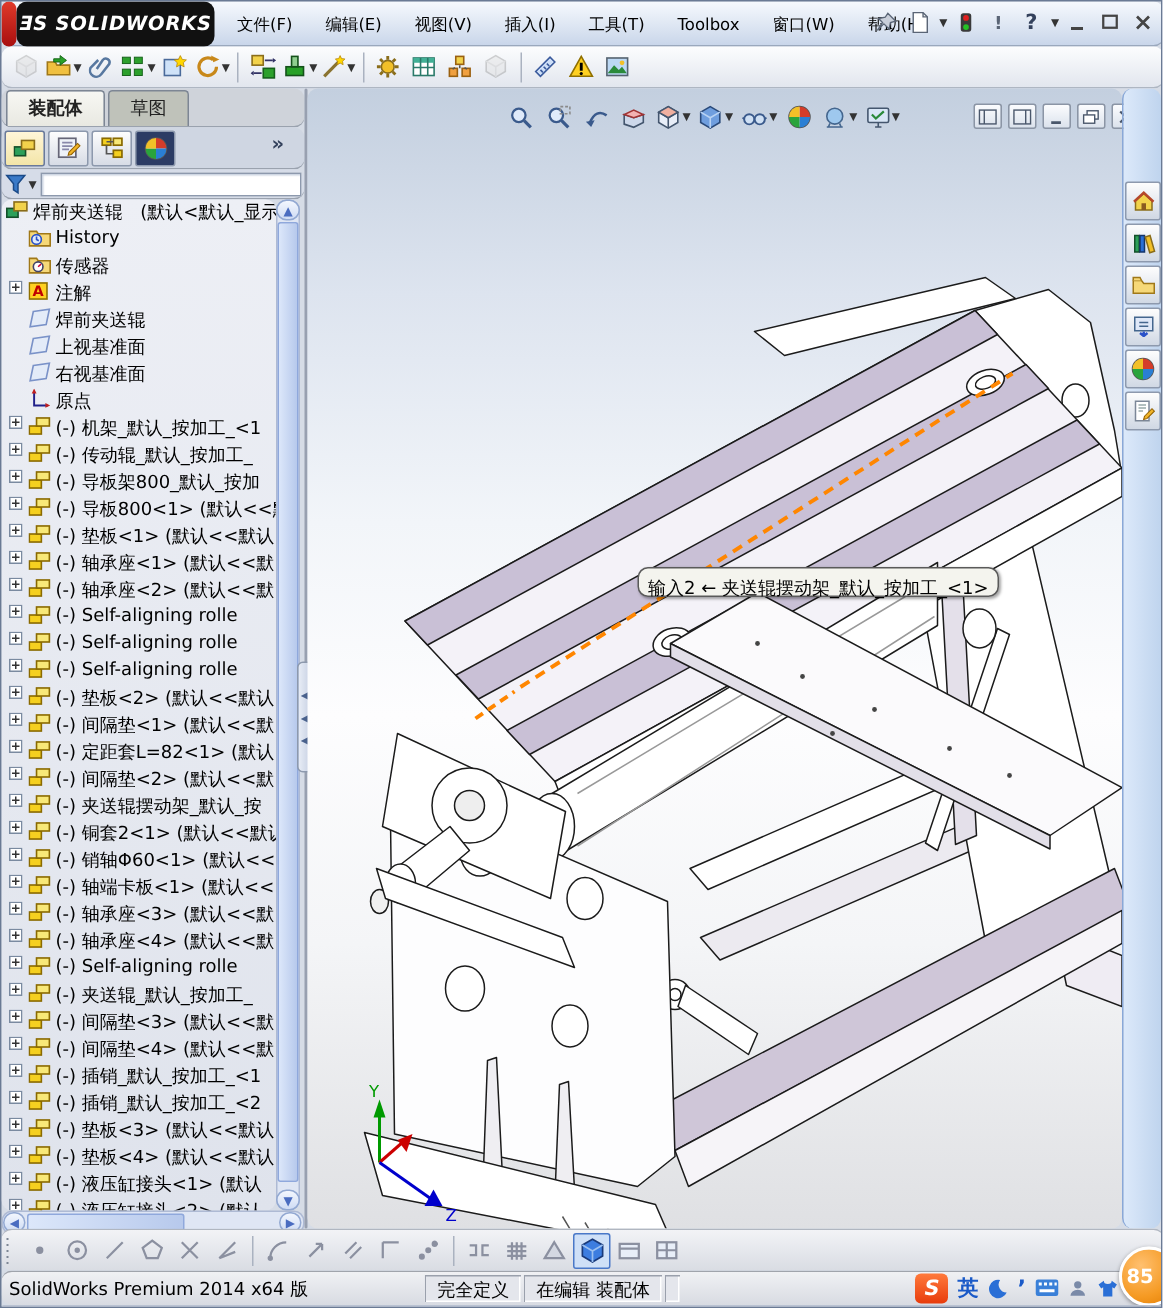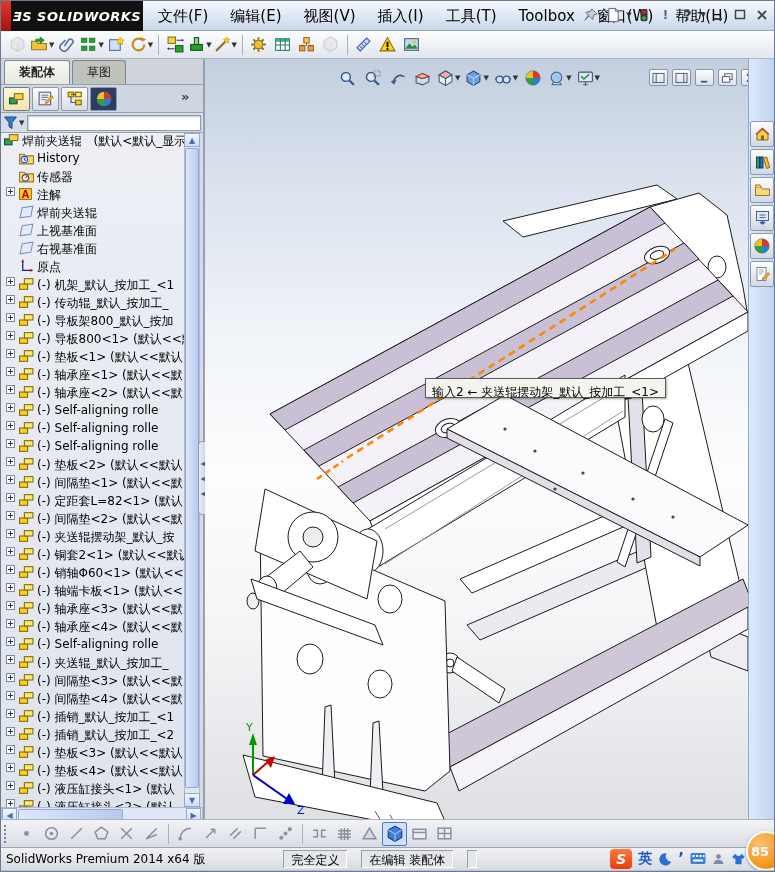--- a/index.html
+++ b/index.html
@@ -1,26 +1,26 @@
 <!DOCTYPE html>
 <html><head>
 <meta charset="utf-8">
 <style>
   * { margin:0; padding:0; box-sizing:border-box; }
   html,body { width:775px; height:872px; }
   body { font-family:"DejaVu Sans","Liberation Sans",sans-serif; font-size:12px; overflow:hidden; }
   #app { position:relative; width:775px; height:872px; background:#d6dce6; overflow:hidden; border:1px solid #6a7a94; }
-  .abs { position:absolute; }
+  .abs { position:absolute;border-radius:7px; }
 
   
   #titlebar { left:0; top:0; width:775px; height:30px; background:linear-gradient(180deg,#f6f9fd,#d7e1f0 70%,#c9d6ea); border-bottom:1px solid #9aa8bd; }
   #logo-red { left:0; top:0; width:10px; height:30px; background:linear-gradient(180deg,#e03a2a,#a80f0f); }
   #logo-black { left:10px; top:0; width:132px; height:30px; background:#111; color:#fff; display:flex; align-items:center; justify-content:center; font-style:italic; font-weight:bold; font-size:13px; letter-spacing:0.5px; }
   #menubar { left:148px; top:0; height:30px; display:flex; align-items:center; gap:4px; }
-  .menu-item { padding:4px 9px; color:#000; font-size:15px; cursor:default; }
+  .menu-item { padding:4px 9px; color:#000; font-size:11px; cursor:default; }
   #tb-right { right:4px; top:4px; display:flex; align-items:center; gap:2px; }
   .winbtn { width:20px; height:20px; display:flex; align-items:center; justify-content:center; border:1px solid transparent; }
   .dd { font-size:7px; color:#333; margin-left:1px; }
 
   
   #toolbar2 { left:0; top:30px; width:775px; height:28px; background:linear-gradient(180deg,#fcfdfe,#e2e6ee); border-bottom:1px solid #aeb6c2; display:flex; align-items:center; padding-left:4px; }
   .tbtn { height:24px; min-width:24px; display:flex; align-items:center; justify-content:center; border:1px solid transparent; border-radius:2px; }
   .tsep { width:1px; height:20px; background:#aab2c0; margin:0 4px; }
   .disabled { opacity:0.4; filter:grayscale(1); }
 
@@ -67,21 +67,21 @@
 
   
   #sketchbar { left:0; top:818px; width:775px; height:28px; background:linear-gradient(180deg,#f2f3f6,#d9dce3); border-top:1px solid #b0b6c0; display:flex; align-items:center; padding-left:2px; }
   #drag-dots { width:5px; height:20px; margin-right:6px; background-image:radial-gradient(#7d8694 1px, transparent 1px); background-size:4px 4px; }
   .skbtn { width:25px; height:24px; display:flex; align-items:center; justify-content:center; border:1px solid transparent; border-radius:2px; }
   .skbtn.active { background:#cfe0f7; border-color:#4a78c8; }
 
   
   #statusbar { left:0; top:846px; width:775px; height:23px; background:linear-gradient(180deg,#f0f1f4,#d8dbe2); border-top:1px solid #a0a4ac; display:flex; align-items:center; }
   #status-product { margin-left:5px; font-size:12px; color:#000; }
-  .sfield { height:18px; padding:2px 8px; margin-left:14px; font-size:12px; box-shadow:inset 1px 1px 0 #9aa0ac, inset -1px -1px 0 #ffffff; background:#e4e6ec; white-space:nowrap; }
+  .sfield { height:18px; padding:2px 8px; margin-left:2px; font-size:12px; box-shadow:inset 1px 1px 0 #9aa0ac, inset -1px -1px 0 #ffffff; background:#e4e6ec; white-space:nowrap; }
   .sfield.blank { width:10px; padding:0; }
   #tray { position:absolute; right:28px; top:846px; height:23px; display:flex; align-items:center; gap:6px; }
   #badge-85 { left:745px; top:830px; width:40px; height:40px; border-radius:50%; background:radial-gradient(circle at 35% 30%,#ffc070,#f59a23 60%,#e07b00); border:2px solid #fff; box-shadow:0 1px 3px rgba(0,0,0,0.4); color:#fff; font-weight:bold; font-size:13px; display:flex; align-items:center; justify-content:center; padding-right:12px; }
   #bottom-border { left:0; top:869px; width:775px; height:3px; background:#b9c2d2; }
   svg { display:block; }
   text { font-family:"DejaVu Sans",sans-serif; }
 </style>
 </head>
 <body>
 

